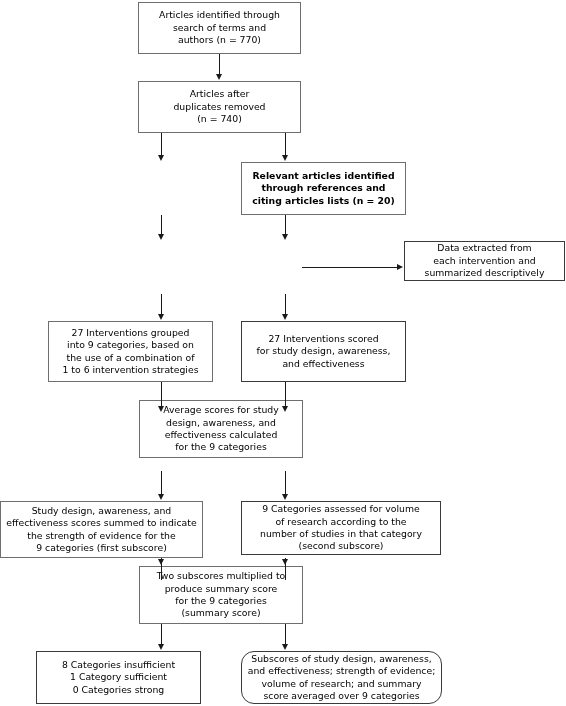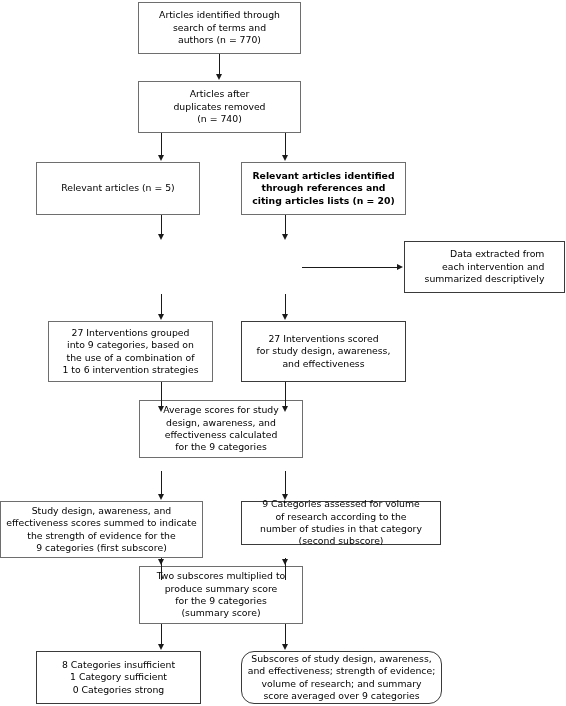--- a/index.html
+++ b/index.html
@@ -60,43 +60,42 @@
 <body>
 
 <div id="flowchart">
 
   <div class="node" style="left: 138px; top: 2px; width: 163px; height: 52px;">Articles identified through
 search of terms and
 authors (n = 770)</div>
   <div class="node" style="left: 138px; top: 81px; width: 163px; height: 52px; text-align: center;">Articles after
 duplicates removed
 (n = 740)</div>
-  <div class="node" style="left: 36px; top: 162px; width: 164px; height: 53px;">Relevant articles (n = 5)</div>
   <div class="node" style="left: 241px; top: 162px; width: 165px; height: 53px; font-weight: bold;">Relevant articles identified
 through references and
 citing articles lists (n = 20)</div>
-  <div class="node thin" style="left: 404px; top: 241px; width: 161px; height: 52px; text-align: right;">Data extracted from
+  <div class="node thin" style="left: 404px; top: 241px; width: 161px; height: 40px;">Data extracted from
 each intervention and
 summarized descriptively</div>
   <div class="node" style="left: 36px; top: 321px; width: 165px; height: 61px; margin-left: 12px;">27 Interventions grouped
 into 9 categories, based on
 the use of a combination of
 1 to 6 intervention strategies</div>
   <div class="node thin" style="left: 241px; top: 321px; width: 165px; height: 61px;">27 Interventions scored
 for study design, awareness,
 and effectiveness</div>
   <div class="node" style="left: 139px; top: 400px; width: 164px; height: 58px;">Average scores for study
 design, awareness, and
 effectiveness calculated
 for the 9 categories</div>
   <div class="node" style="left: 0px; top: 501px; width: 203px; height: 57px;">Study design, awareness, and
 effectiveness scores summed to indicate
 the strength of evidence for the
 9 categories (first subscore)</div>
-  <div class="node thin" style="left: 241px; top: 501px; width: 200px; height: 44px;">9 Categories assessed for volume
+  <div class="node thin" style="left: 241px; top: 501px; width: 200px; height: 54px;">9 Categories assessed for volume
 of research according to the
 number of studies in that category
 (second subscore)</div>
   <div class="node" style="left: 139px; top: 566px; width: 164px; height: 58px;">Two subscores multiplied to
 produce summary score
 for the 9 categories
 (summary score)</div>
   <div class="node thin" style="left: 36px; top: 651px; width: 165px; height: 53px;">8 Categories insufficient
 1 Category sufficient
 0 Categories strong</div>

